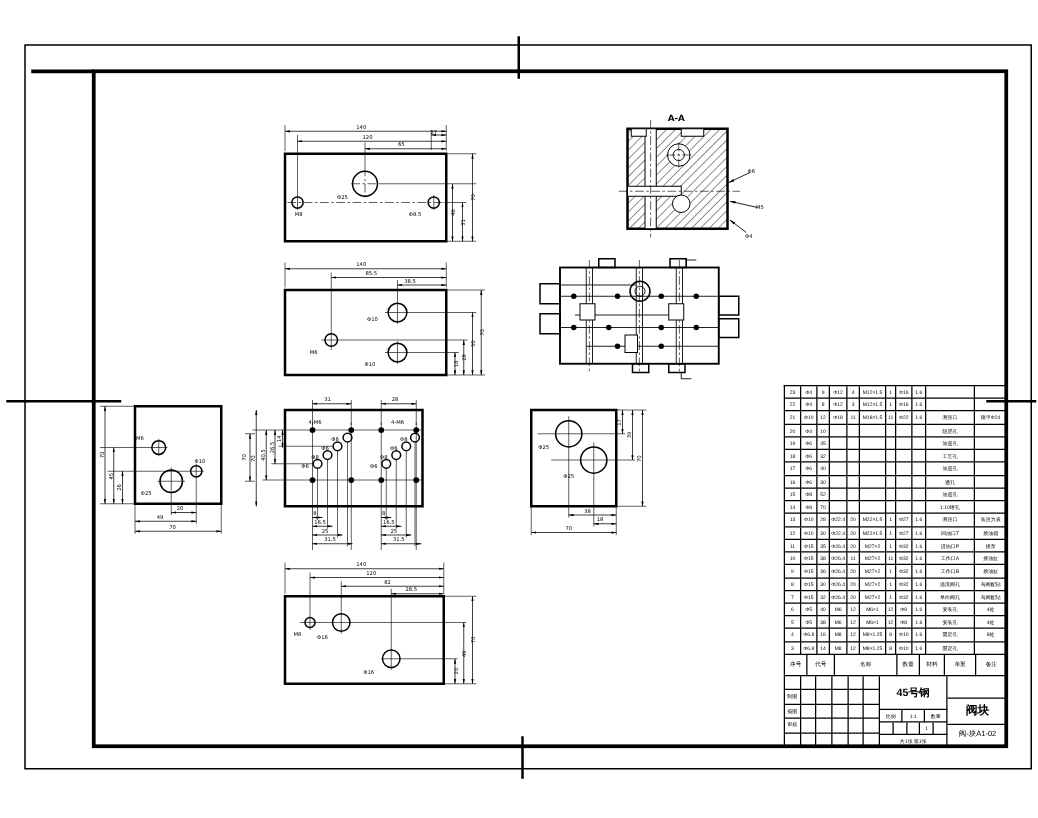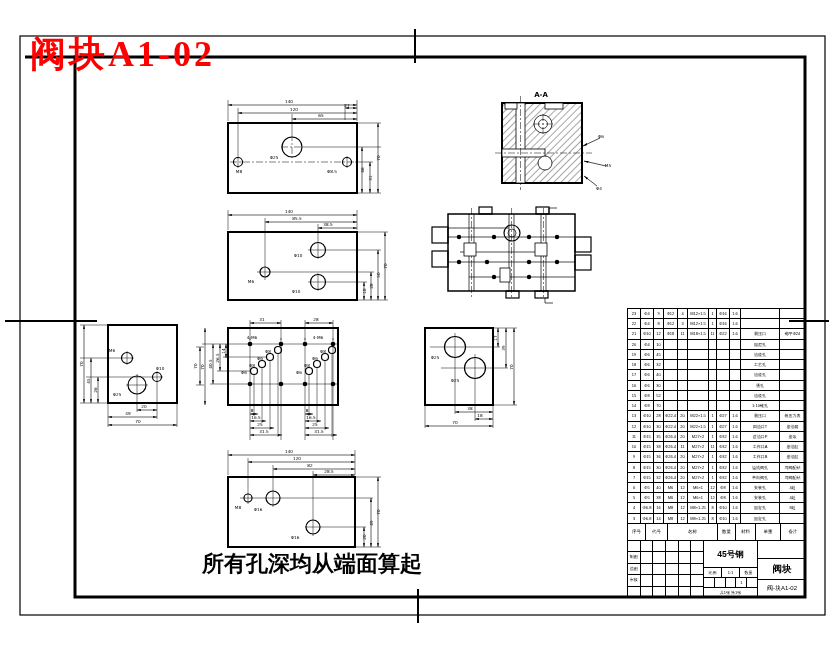--- a/index.html
+++ b/index.html
@@ -397,22 +397,20 @@
         <text x="329" y="473" class="dim">28.5</text>
         <text x="238" y="509" class="dim">M8</text>
         <text x="258" y="511" class="dim">Φ16</text>
         <text x="295" y="539" class="dim">Φ16</text>
         <text x="366" y="537" class="dim" transform="rotate(-90 366 537)">20</text>
         <text x="373" y="523" class="dim" transform="rotate(-90 373 523)">49</text>
         <text x="380" y="512" class="dim" transform="rotate(-90 380 512)">70</text>
       </g>
 </svg>
 
-<div class="title">阀块A1-02</div>
-<div class="note">所有孔深均从端面算起</div>
 
 <div class="tb">
   <div id="holes">
         <div class="hrow">
           <div class="hcell" style="width: 13px;">23</div>
           <div class="hcell" style="width: 13px;">Φ4</div>
           <div class="hcell" style="width: 10px;">9</div>
           <div class="hcell" style="width: 14px;">Φ12</div>
           <div class="hcell" style="width: 10px;">4</div>
           <div class="hcell" style="width: 21px;">M12×1.5</div>

